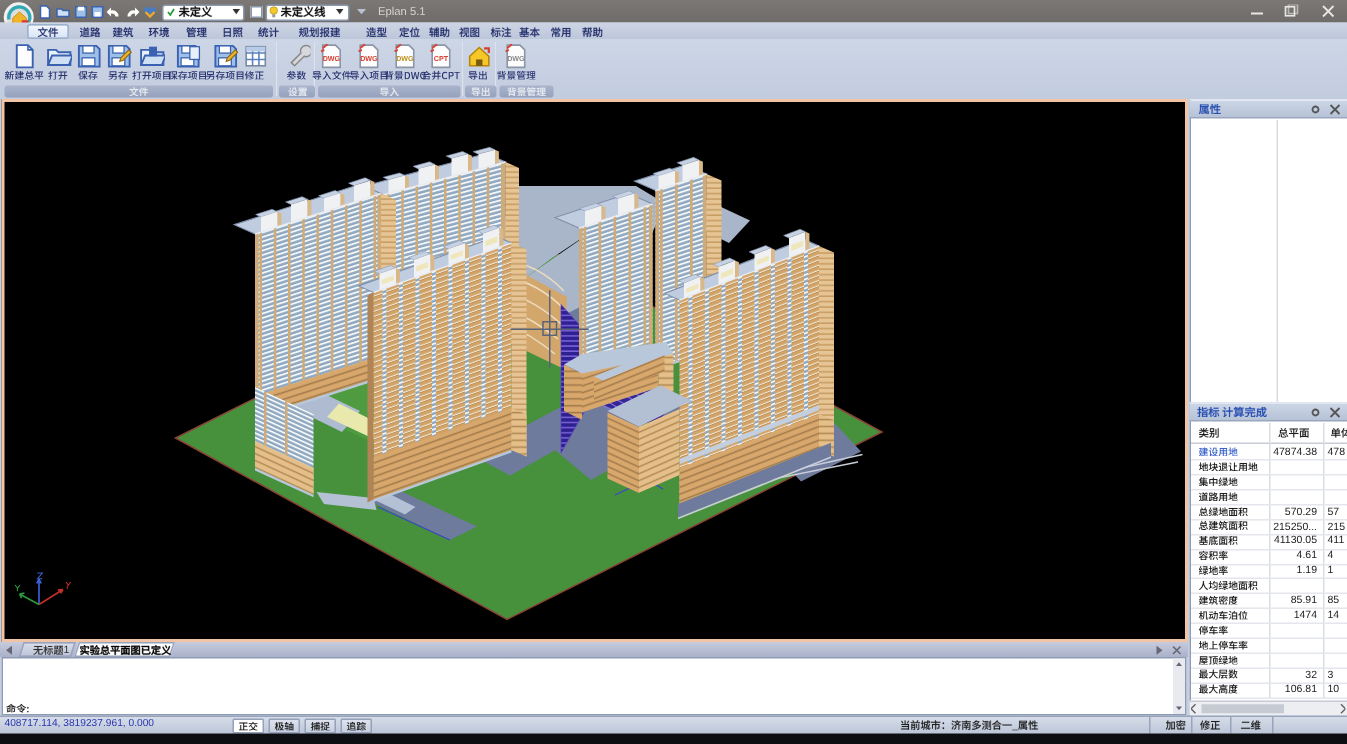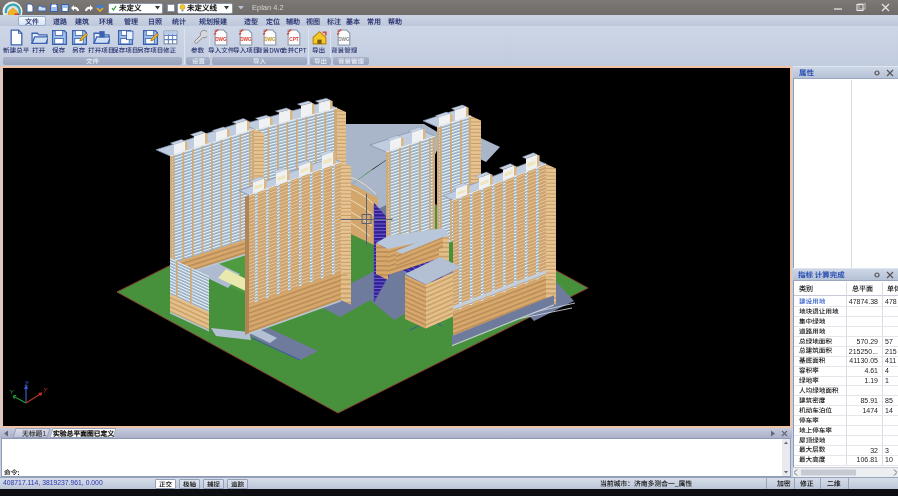--- a/index.html
+++ b/index.html
@@ -81,21 +81,21 @@
         <use href="#g4E49" x="200"></use>
         <use href="#g7EBF" x="300"></use>
       </svg>
     </div>
     <svg class="ab" style="left:224px;top:6px" width="5" height="4" viewBox="0 0 5 4">
       <path d="M0,0 h5 l-2.5,3.5 z" fill="#333"></path>
     </svg>
     <svg class="ab" style="left:238px;top:6px" width="6" height="4" viewBox="0 0 6 4">
       <path d="M0,0 h6 l-3,3.5 z" fill="#b8c2d4"></path>
     </svg>
-    <div class="ab" style="left:252px;top:4px;font-size:7.5px;color:#d6d4d2">Eplan 4.2</div>
+    <div class="ab" style="left:252px;top:4px;font-size:7.5px;color:#d6d4d2">Eplan 5.1</div>
     <svg class="ab" style="left:830px;top:3px" width="66" height="9" viewBox="0 0 66 9">
       <path d="M4,6 h8" stroke="#e8e8e8" stroke-width="1.3"></path>
       <rect x="27" y="1.5" width="6" height="6" fill="none" stroke="#e8e8e8" stroke-width="1.1"></rect>
       <rect x="29" y="0" width="6" height="6" fill="none" stroke="#e8e8e8" stroke-width="1.1" opacity="0.6"></rect>
       <path d="M52,1 l7,7 M59,1 l-7,7" stroke="#e8e8e8" stroke-width="1.2"></path>
     </svg>
     <div id="menurow"></div>
     <div class="ab" style="left:18px;top:15.5px;width:28px;height:10px;background:linear-gradient(#f4f8fe,#d8e4f6);border:1px solid #9ab0cc;border-radius:2px"></div>
     <div class="ab" style="left:25.0px;top:17.5px;">
       <svg class="zh" width="14.0" height="7" viewBox="0 0 200 100" fill="#2a3470" stroke="#2a3470" stroke-width="1.5">

